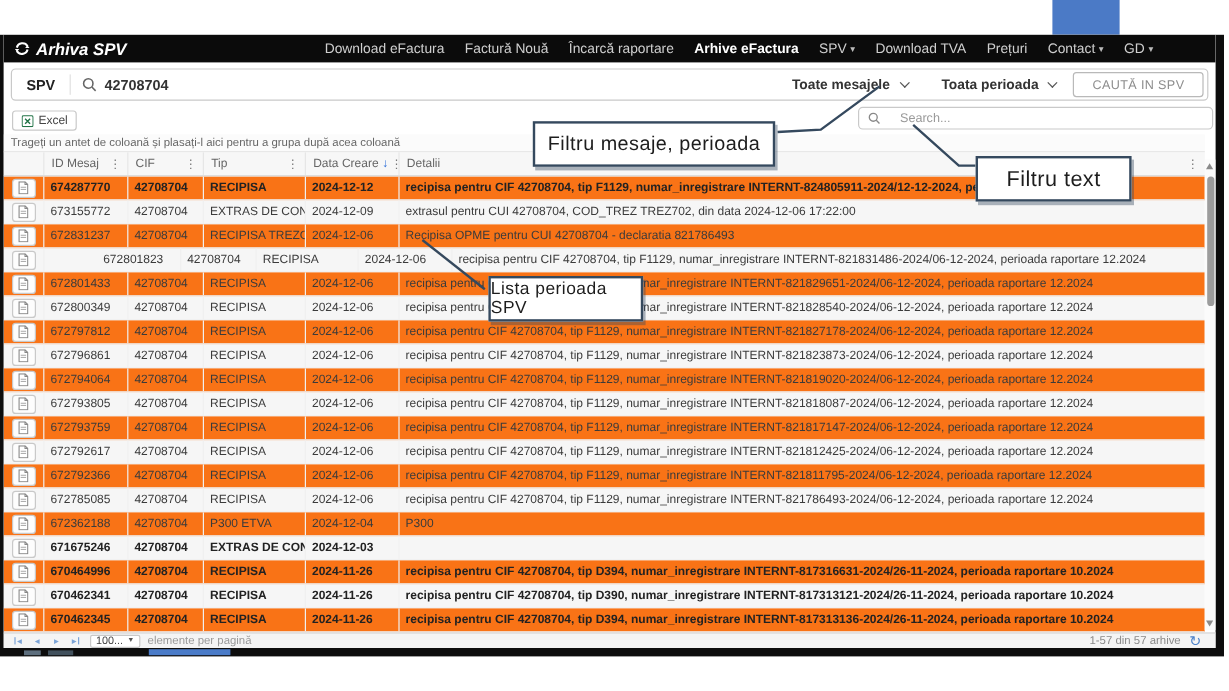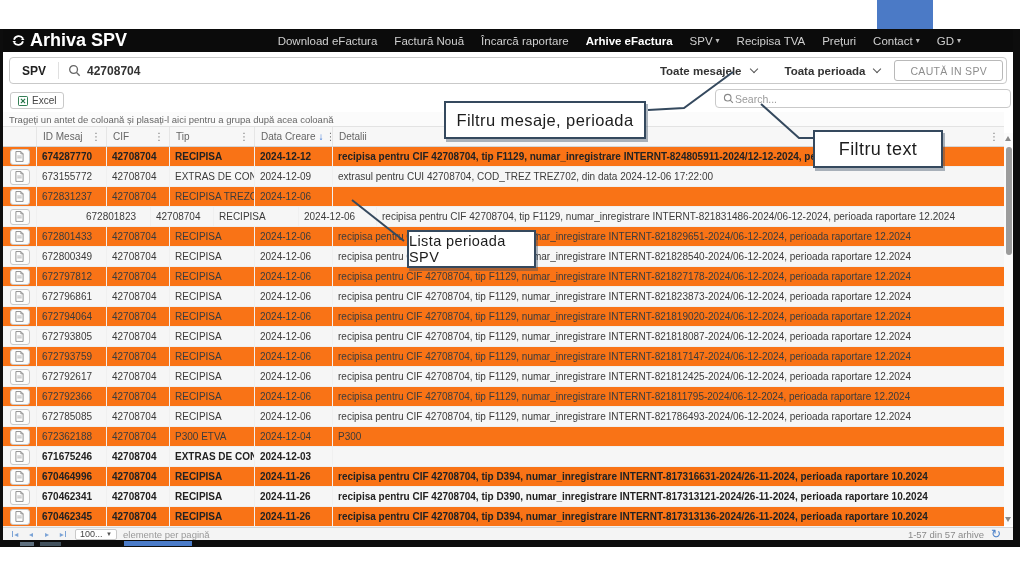--- a/index.html
+++ b/index.html
@@ -9,21 +9,21 @@
 
   
   #blue-tab { left:877px; top:0; width:56px; height:29px; background:#4b7ac6; }
   #app { left:0; top:29px; width:1020px; height:518px; background:#0d0d0d; }
   #app-inner { position:absolute; left:3px; top:0; width:1010px; height:511px; background:#fff; overflow:hidden; }
 
   
   #navbar { position:absolute; left:0; top:0; width:100%; height:23px; background:#0b0b0b;
             display:flex; align-items:center; color:#cfcfcf; font-size:11.5px; }
   #logo { display:flex; align-items:center; gap:5px; padding-left:9px; color:#fff;
-          font-weight:bold; font-size:18px; }
+          font-weight:bold; font-style:italic; font-size:14px; }
   #nav-items { margin-left:auto; display:flex; align-items:center; gap:17px; padding-right:52px; }
   .nav-item { cursor:pointer; white-space:nowrap; display:flex; align-items:center; gap:3px; }
   .nav-item.active { color:#fff; font-weight:bold; }
   .caret { font-size:8px; line-height:1; color:#bbb; }
 
   
   #spv-bar { position:absolute; left:6px; top:28px; width:998px; height:27px;
              border:1px solid #c9c9c9; border-radius:4px; background:#fff;
              display:flex; align-items:center; }
   #spv-label { font-weight:bold; font-size:12px; color:#222; padding:0 12px; }
@@ -38,21 +38,21 @@
                     border:1px solid #b9b9b9; border-radius:3px; color:#8d8d8d;
                     font-size:10.5px; letter-spacing:.3px; cursor:pointer;
                     font-family:"Liberation Sans",sans-serif; }
 
   
   #excel-btn { position:absolute; left:7px; top:63px; height:17px; padding:0 7px;
                background:#fff; border:1px solid #c9c9c9; border-radius:3px;
                display:flex; align-items:center; gap:4px; font-size:10px; color:#444; cursor:pointer; }
   #quick-search { position:absolute; left:712px; top:60px; width:296px; height:19px;
                   border:1px solid #c9c9c9; border-radius:4px; background:#fff;
-                  display:flex; align-items:center; gap:1px; padding:0 7px; }
+                  display:flex; align-items:center; gap:16px; padding:0 7px; }
   #quick-search input { border:0; outline:none; flex:1; font-size:10.5px; color:#333;
                         font-family:"Liberation Sans",sans-serif; background:transparent; }
   #quick-search input::placeholder { color:#9a9a9a; }
 
   
   #group-bar { position:absolute; left:0; top:83px; width:1001px; height:15px; background:#fbfbfb;
                border-bottom:1px solid #e3e3e3; font-size:9.5px; color:#666;
                display:flex; align-items:center; padding-left:6px; }
   #grid-header { position:absolute; left:0; top:98px; width:1001px; height:20px; background:#f7f7f7;
                  border-bottom:1px solid #d6d6d6; display:flex; font-size:10px; color:#656565; }
@@ -137,21 +137,21 @@
             <span>Încarcă raportare</span>
           </div>
           <div class="nav-item active">
             <span>Arhive eFactura</span>
           </div>
           <div class="nav-item">
             <span>SPV</span>
             <span class="caret">▾</span>
           </div>
           <div class="nav-item">
-            <span>Recipisa TVA</span>
+            <span>Download TVA</span>
           </div>
           <div class="nav-item">
             <span>Prețuri</span>
           </div>
           <div class="nav-item">
             <span>Contact</span>
             <span class="caret">▾</span>
           </div>
           <div class="nav-item">
             <span>GD</span>
@@ -265,20 +265,21 @@
                 <path d="M6.5 .5 V3 H9" fill="none" stroke="#888" stroke-width="1"></path>
                 <line x1="2.5" y1="5.5" x2="7.5" y2="5.5" stroke="#999" stroke-width=".8"></line>
                 <line x1="2.5" y1="7.5" x2="7.5" y2="7.5" stroke="#999" stroke-width=".8"></line>
               </svg>
             </span>
           </div>
           <div class="c" style="width: 70px; flex: 0 0 70px;">672831237</div>
           <div class="c" style="width: 63px; flex: 0 0 63px;">42708704</div>
           <div class="c" style="width: 85px; flex: 0 0 85px;">RECIPISA TREZORERIE</div>
           <div class="c" style="width: 78px; flex: 0 0 78px;">2024-12-06</div>
+          <div class="c" style="flex: 1 1 auto; border-right: 0px;">Recipisa OPME pentru CUI 42708704 - declaratia 821786493</div>
         </div>
         <div class="trow alt">
           <div class="c" style="width: 34px; flex: 0 0 34px; justify-content: center;">
             <span class="doc-btn">
               <svg width="9" height="11" viewBox="0 0 10 12">
                 <path d="M1 .5 h5.5 L9 3 v8.5 H1 z" fill="#fff" stroke="#888" stroke-width="1"></path>
                 <path d="M6.5 .5 V3 H9" fill="none" stroke="#888" stroke-width="1"></path>
                 <line x1="2.5" y1="5.5" x2="7.5" y2="5.5" stroke="#999" stroke-width=".8"></line>
                 <line x1="2.5" y1="7.5" x2="7.5" y2="7.5" stroke="#999" stroke-width=".8"></line>
               </svg>

